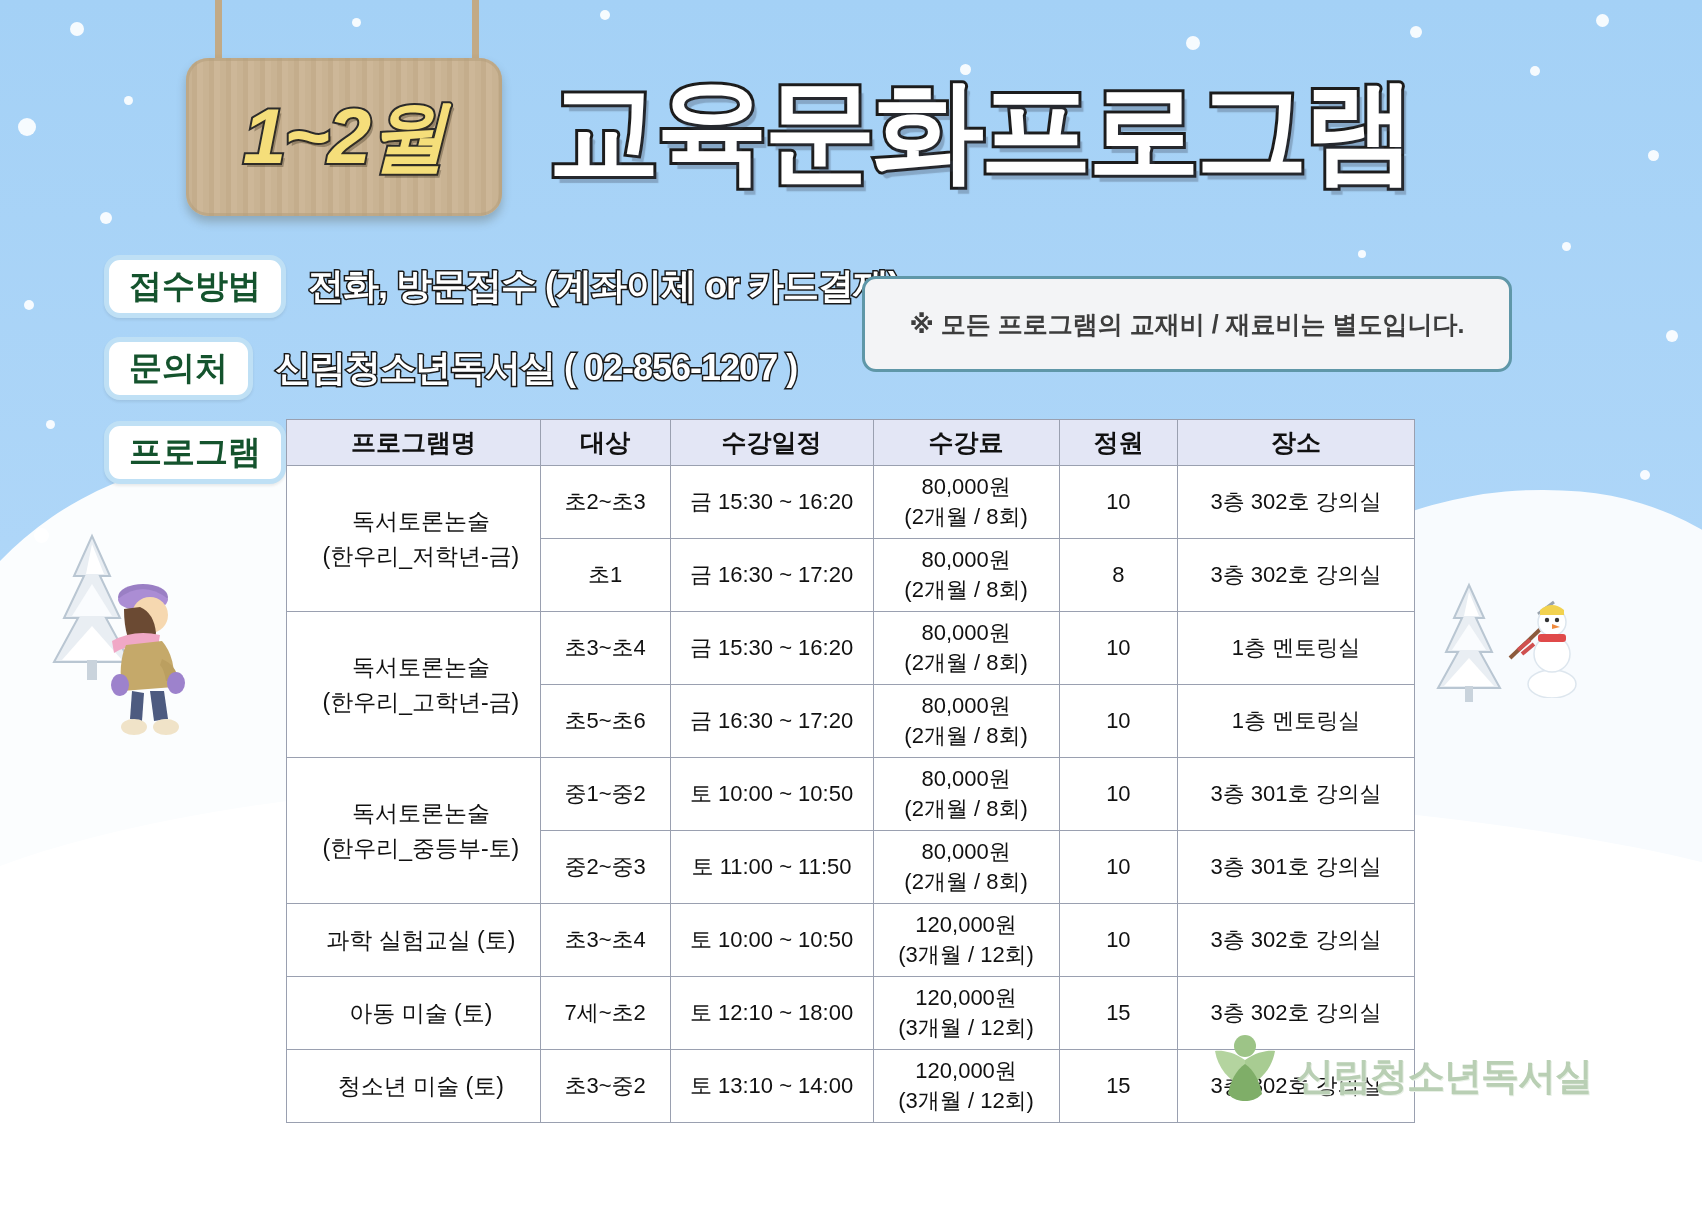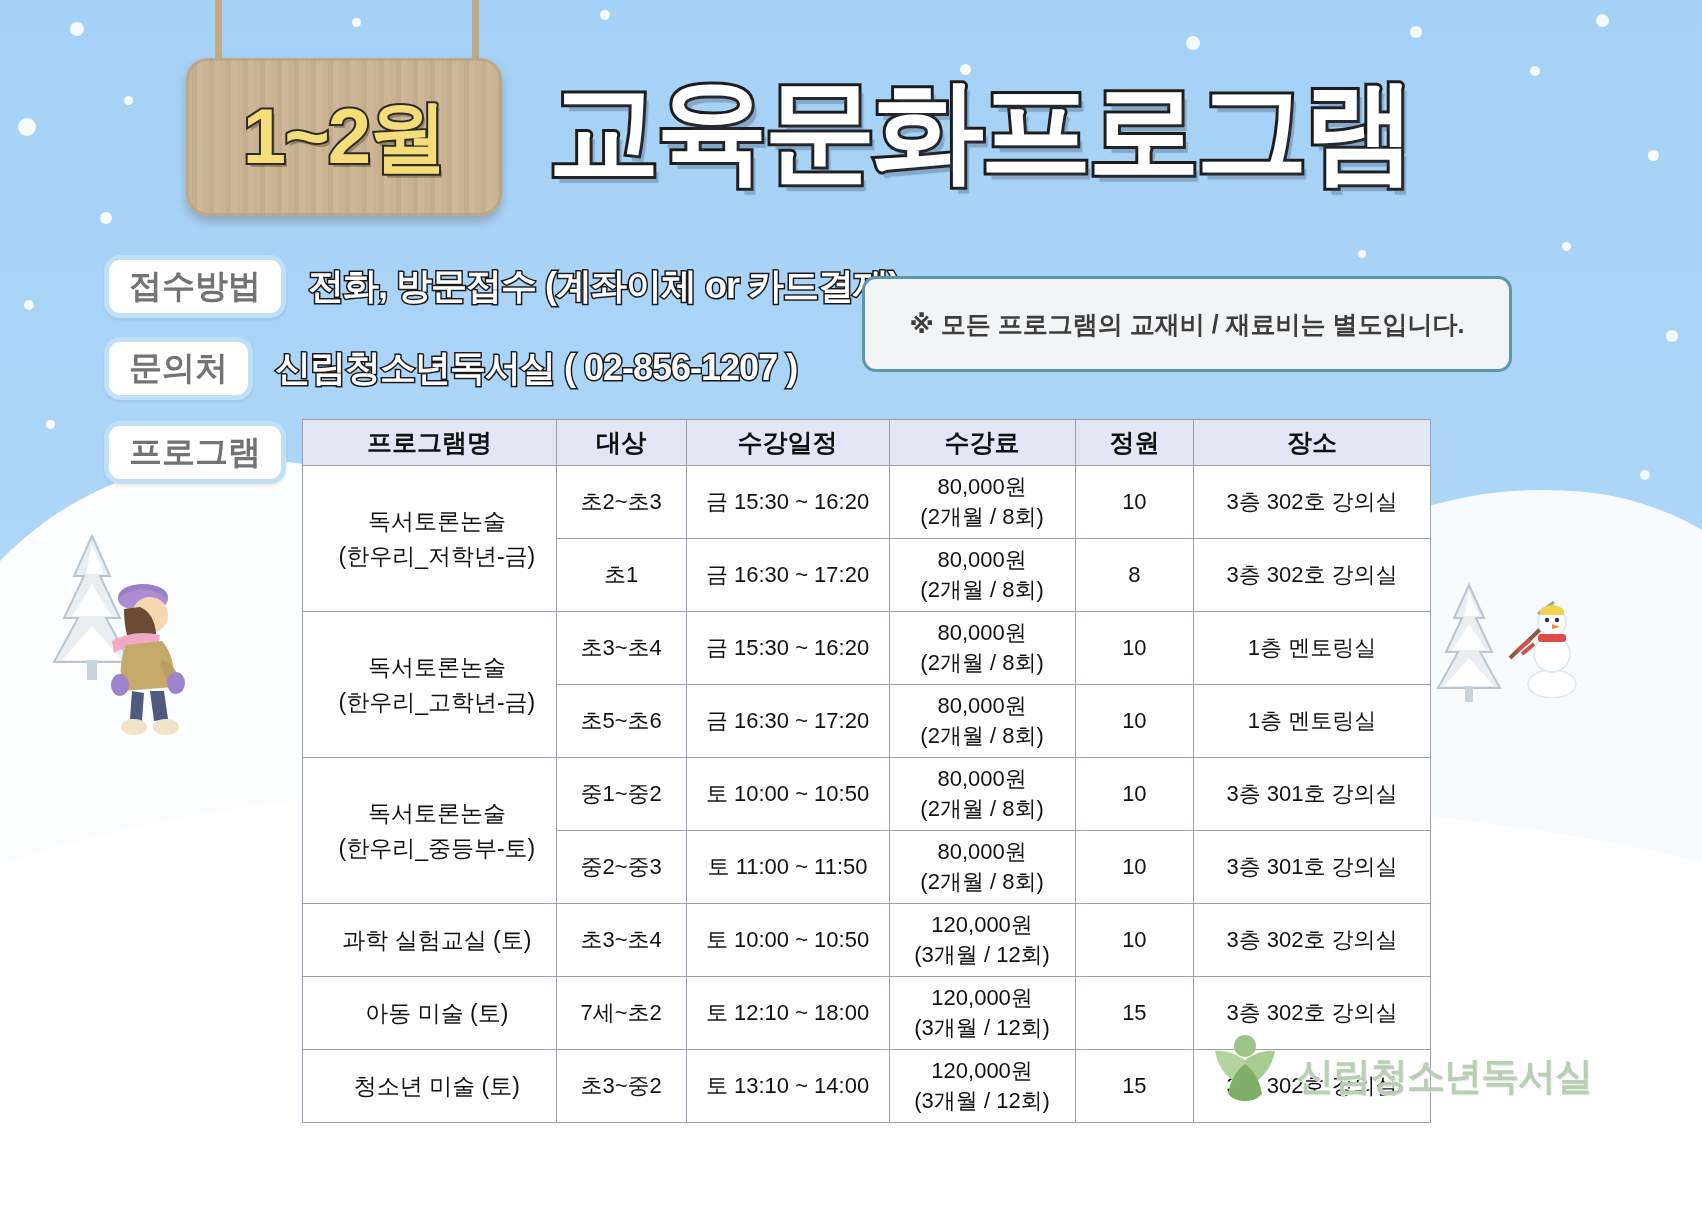--- a/index.html
+++ b/index.html
@@ -41,20 +41,21 @@
 
   .flake { position: absolute; background: #ffffff; border-radius: 50%; opacity: .9; }
 
   
   .rope { position: absolute; width: 7px; background: #c2aa86; top: 0; }
   .sign {
     position: absolute; left: 186px; top: 58px; width: 316px; height: 158px;
     border-radius: 22px;
     background: repeating-linear-gradient(90deg,#c9b393 0 6px,#c4ad8c 6px 11px,#cdb798 11px 17px);
     box-shadow: 0 6px 10px rgba(70,60,40,.28), inset 0 0 0 3px rgba(180,158,124,.55);
+    font-style: italic;
   }
   .sign-text {
     position: absolute; inset: 0; display: flex; align-items: center; justify-content: center;
     font-size: 78px; font-weight: 700; color: #f5de7a; letter-spacing: -2px;
     -webkit-text-stroke: 4px #2b2b2b;
     paint-order: stroke fill;
     text-shadow: 3px 4px 0 rgba(60,50,30,.35);
   }
 
   .main-title {
@@ -63,42 +64,42 @@
     -webkit-text-stroke: 6px #1c1c1c;
     paint-order: stroke fill;
     text-shadow: 5px 7px 1px rgba(60,70,90,.30);
     white-space: nowrap;
   }
 
   
   .info-row { position: absolute; display: flex; align-items: center; }
   .pill {
     background: #ffffff; border: 5px solid #bfe0f5; border-radius: 16px;
-    padding: 9px 20px; font-size: 33px; font-weight: 700; color: #737373;
+    padding: 9px 20px; font-size: 33px; font-weight: 700; color: #14532d;
     line-height: 1.05; white-space: nowrap;
     box-shadow: 0 2px 3px rgba(0,0,0,.08);
   }
   .info-text {
     margin-left: 22px; font-size: 36px; font-weight: 700; color: #ffffff;
     -webkit-text-stroke: 3px #1a1a1a; paint-order: stroke fill;
     white-space: nowrap; letter-spacing: -1px;
   }
 
   
   .notice {
     position: absolute; left: 862px; top: 276px; width: 650px; height: 96px;
     background: #f3f4f6; border: 3px solid #5f97a8; border-radius: 14px;
     display: flex; flex-direction: column; align-items: center; justify-content: center;
     gap: 3px;
   }
   .notice div { font-size: 25px; font-weight: 700; color: #3d3d3d; white-space: nowrap; }
 
   
   .tbl-wrap { position: absolute; left: 286px; top: 419px; width: 1129px; }
-  table { border-collapse: collapse; width: 100%; background: #ffffff; margin-left: 16px; }
+  table { border-collapse: collapse; width: 100%; background: #ffffff; }
   th, td {
     border: 1px solid #9aa0b0; text-align: center; color: #111;
     font-size: 22px; font-weight: 400; padding: 6px 4px;
   }
   thead th {
     background: #e3e6f5; font-weight: 700; font-size: 25px; height: 46px;
   }
   td.prog { font-size: 23px; line-height: 1.5; padding-left: 19px; }
   td .fee-main { display: block; font-size: 22px; }
   td .fee-sub  { display: block; font-size: 22px; }

